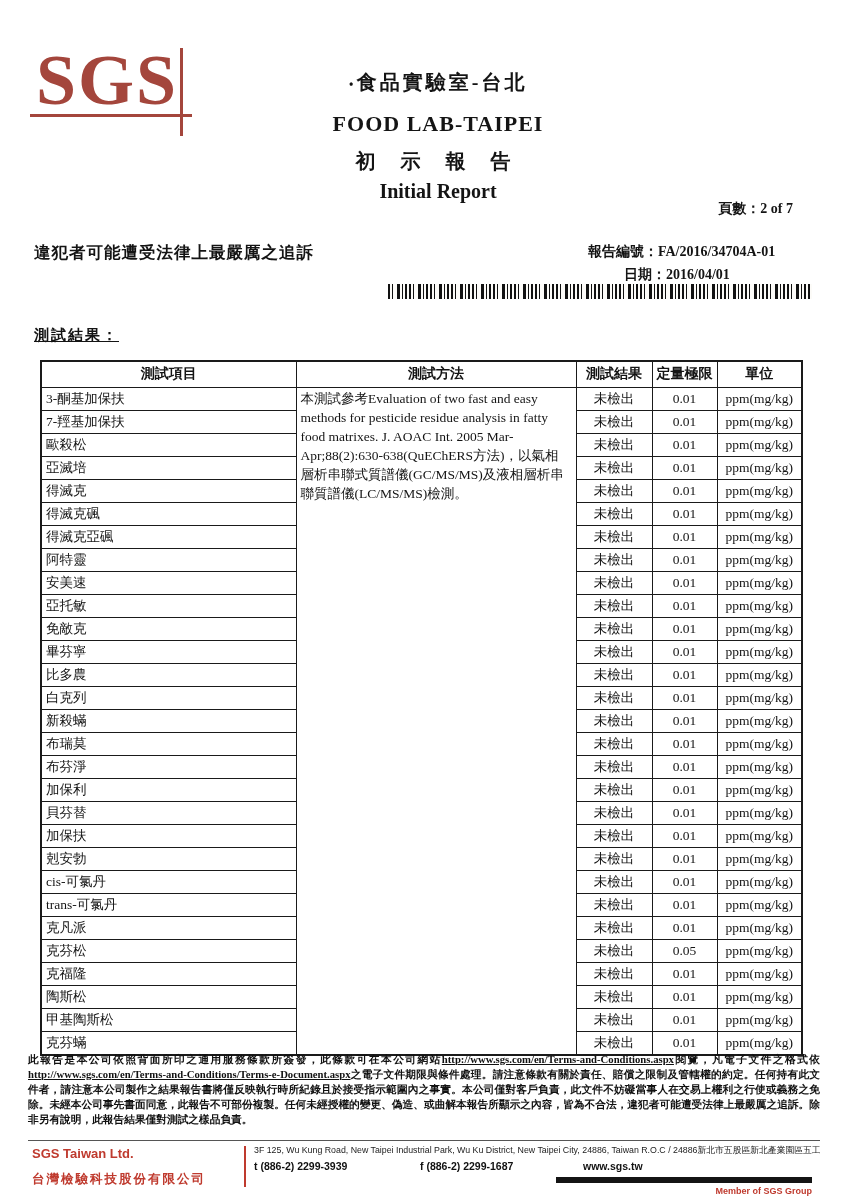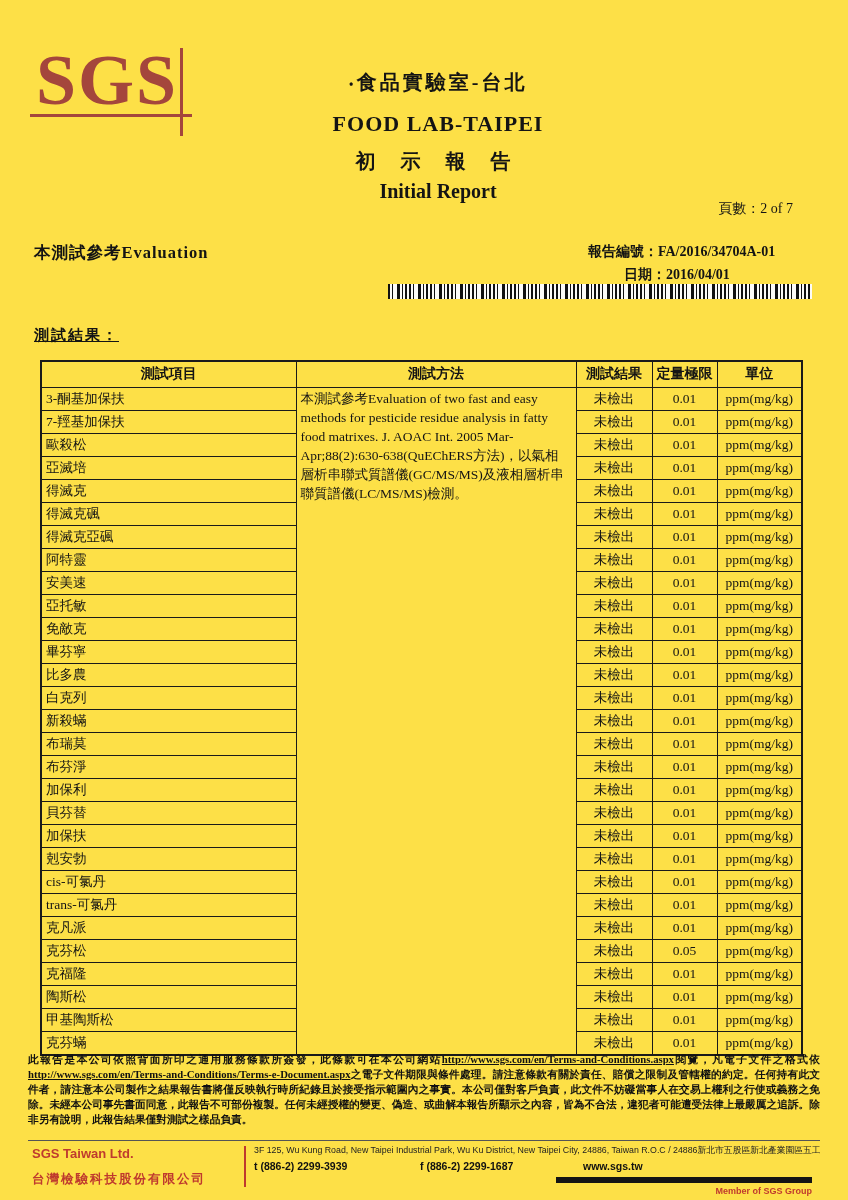--- a/index.html
+++ b/index.html
@@ -1,40 +1,40 @@
 <!DOCTYPE html>
 <html><head>
 <meta charset="utf-8">
 <style>
   * { margin:0; padding:0; box-sizing:border-box; }
   html,body { background:#d8d8d8; }
   .page {
     position:relative; width:848px; height:1200px; margin:0 auto;
-    background:#fde047; color:#141414; overflow:hidden;
+    background:#ffffff; color:#141414; overflow:hidden;
     font-family:"Liberation Serif", serif;
   }
 
   
   .logo { position:absolute; left:30px; top:50px; width:180px; height:100px; }
   .logo-text {
     position:absolute; left:6px; top:-6px;
     font-family:"Liberation Serif", serif; font-weight:bold;
     font-size:72px; line-height:1; letter-spacing:2px; color:#a4463c;
   }
   .logo-hline { position:absolute; left:0; top:64px; width:162px; height:3px; background:#a4463c; }
   .logo-vline { position:absolute; left:150px; top:-2px; width:3px; height:88px; background:#a4463c; }
 
   
   .title-block { position:absolute; left:14px; top:68px; width:100%; text-align:center; }
   .t-zh   { font-size:20px; font-weight:bold; letter-spacing:3px; }
   .t-en   { font-size:22px; font-weight:bold; letter-spacing:1px; margin-top:15px; }
   .t-zh2  { font-size:20px; font-weight:bold; letter-spacing:10px; margin-top:11px; }
   .t-en2  { font-size:20px; font-weight:bold; margin-top:5px; }
 
-  .page-num { position:absolute; top:200px; right:55px; font-size:14px; font-weight:normal;margin-left:40px; }
+  .page-num { position:absolute; top:200px; right:55px; font-size:14px; font-weight:bold;margin-left:40px; }
 
   
   .client { position:absolute; top:240px; left:34px; font-size:16.5px; font-weight:bold; line-height:1.6; letter-spacing:1px; }
   .meta   { position:absolute; top:243px; left:588px; font-size:14px; font-weight:bold; }
   .meta-line2 { margin-top:5px; margin-left:36px; }
 
   .barcode {
     position:absolute; top:284px; left:388px; width:424px; height:15px;
     background:repeating-linear-gradient(90deg,
       #111 0 2px, #fcfbf8 2px 4px, #111 4px 5px, #fcfbf8 5px 9px,
@@ -102,21 +102,21 @@
   <div class="title-block">
     <div class="t-zh">‧食品實驗室-台北</div>
     <div class="t-en">FOOD LAB-TAIPEI</div>
     <div class="t-zh2">初 示 報 告</div>
     <div class="t-en2">Initial Report</div>
   </div>
 
   <div class="page-num"><span>頁數：</span><span>2 of 7</span></div>
 
   <div class="client">
-    <div>本測試參考Evaluation</div>
+    <div>違犯者可能遭受法律上最嚴厲之追訴</div>
   </div>
 
   <div class="meta">
     <div><span>報告編號：</span><span>FA/2016/34704A-01</span></div>
     <div class="meta-line2"><span>日期：</span><span>2016/04/01</span></div>
   </div>
 
   <div class="barcode"></div>
 
   <div class="results-heading">測試結果：</div>

